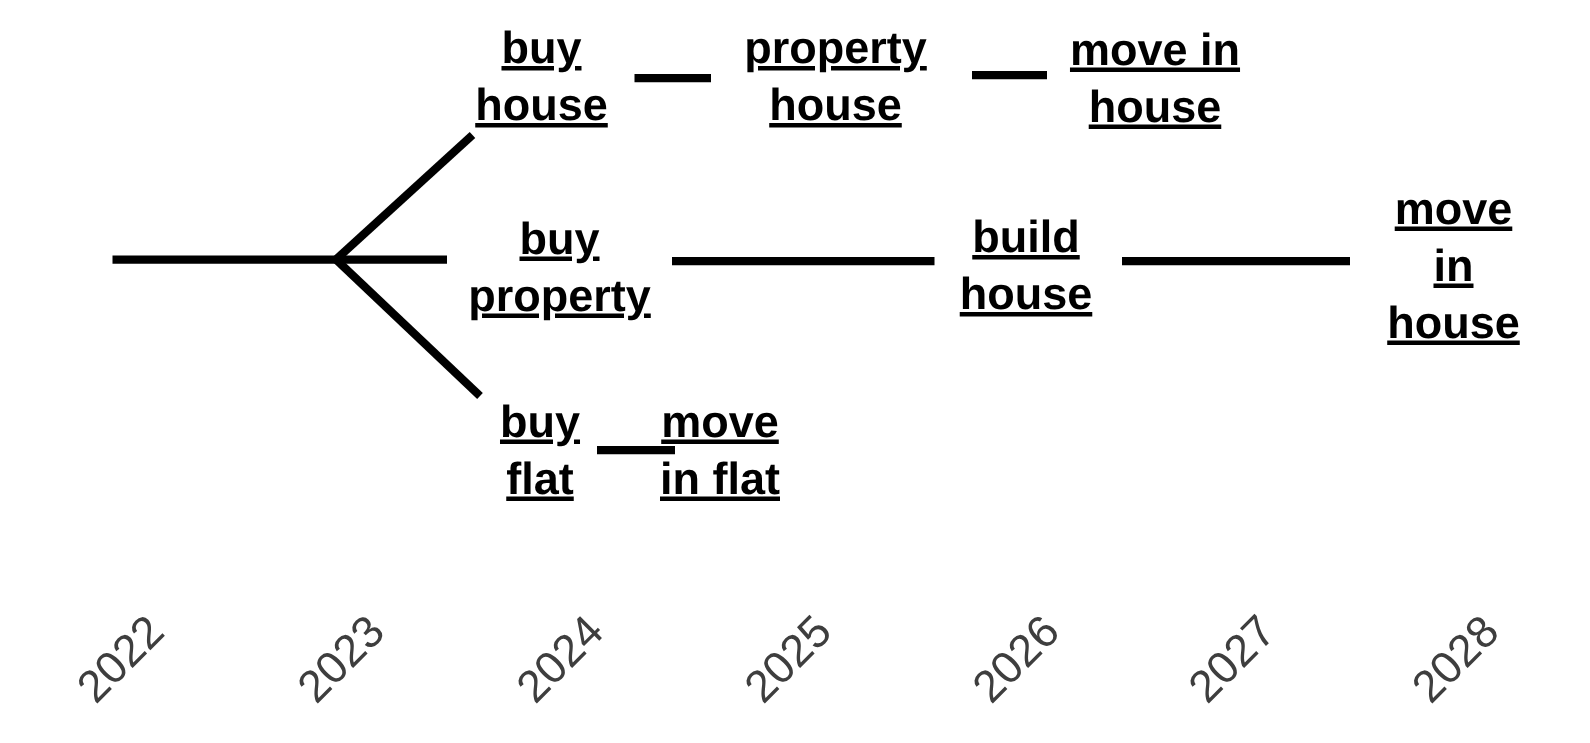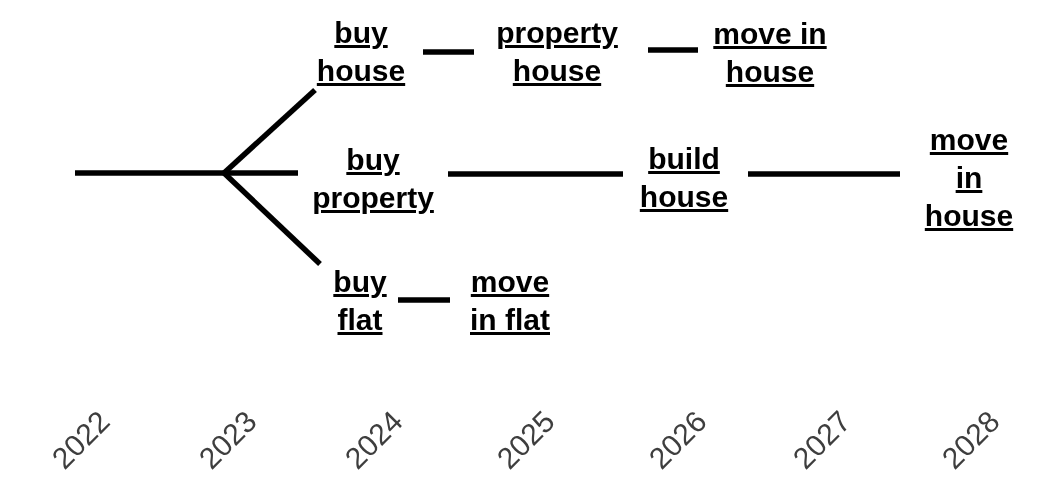--- a/index.html
+++ b/index.html
@@ -72,21 +72,21 @@
   <div class="node" style="left:770px; top:53px;">move in
 house</div>
   <div class="node" style="left:373px; top:179px;">buy
 property</div>
   <div class="node" style="left:684px; top:178px;">build
 house</div>
   <div class="node" style="left:969px; top:178px;">move in
 house</div>
   <div class="node" style="left:360px; top:301px;">buy
 flat</div>
-  <div class="node" style="left:510px; top:301px;">move
+  <div class="node" style="left:480px; top:301px;">move
 in flat</div>
 
   <div>
     <span class="year" style="left:81px;  top:440px;">2022</span>
     <span class="year" style="left:228px; top:440px;">2023</span>
     <span class="year" style="left:374px; top:440px;">2024</span>
     <span class="year" style="left:526px; top:440px;">2025</span>
     <span class="year" style="left:678px; top:440px;">2026</span>
     <span class="year" style="left:822px; top:440px;">2027</span>
     <span class="year" style="left:971px; top:440px;">2028</span>

